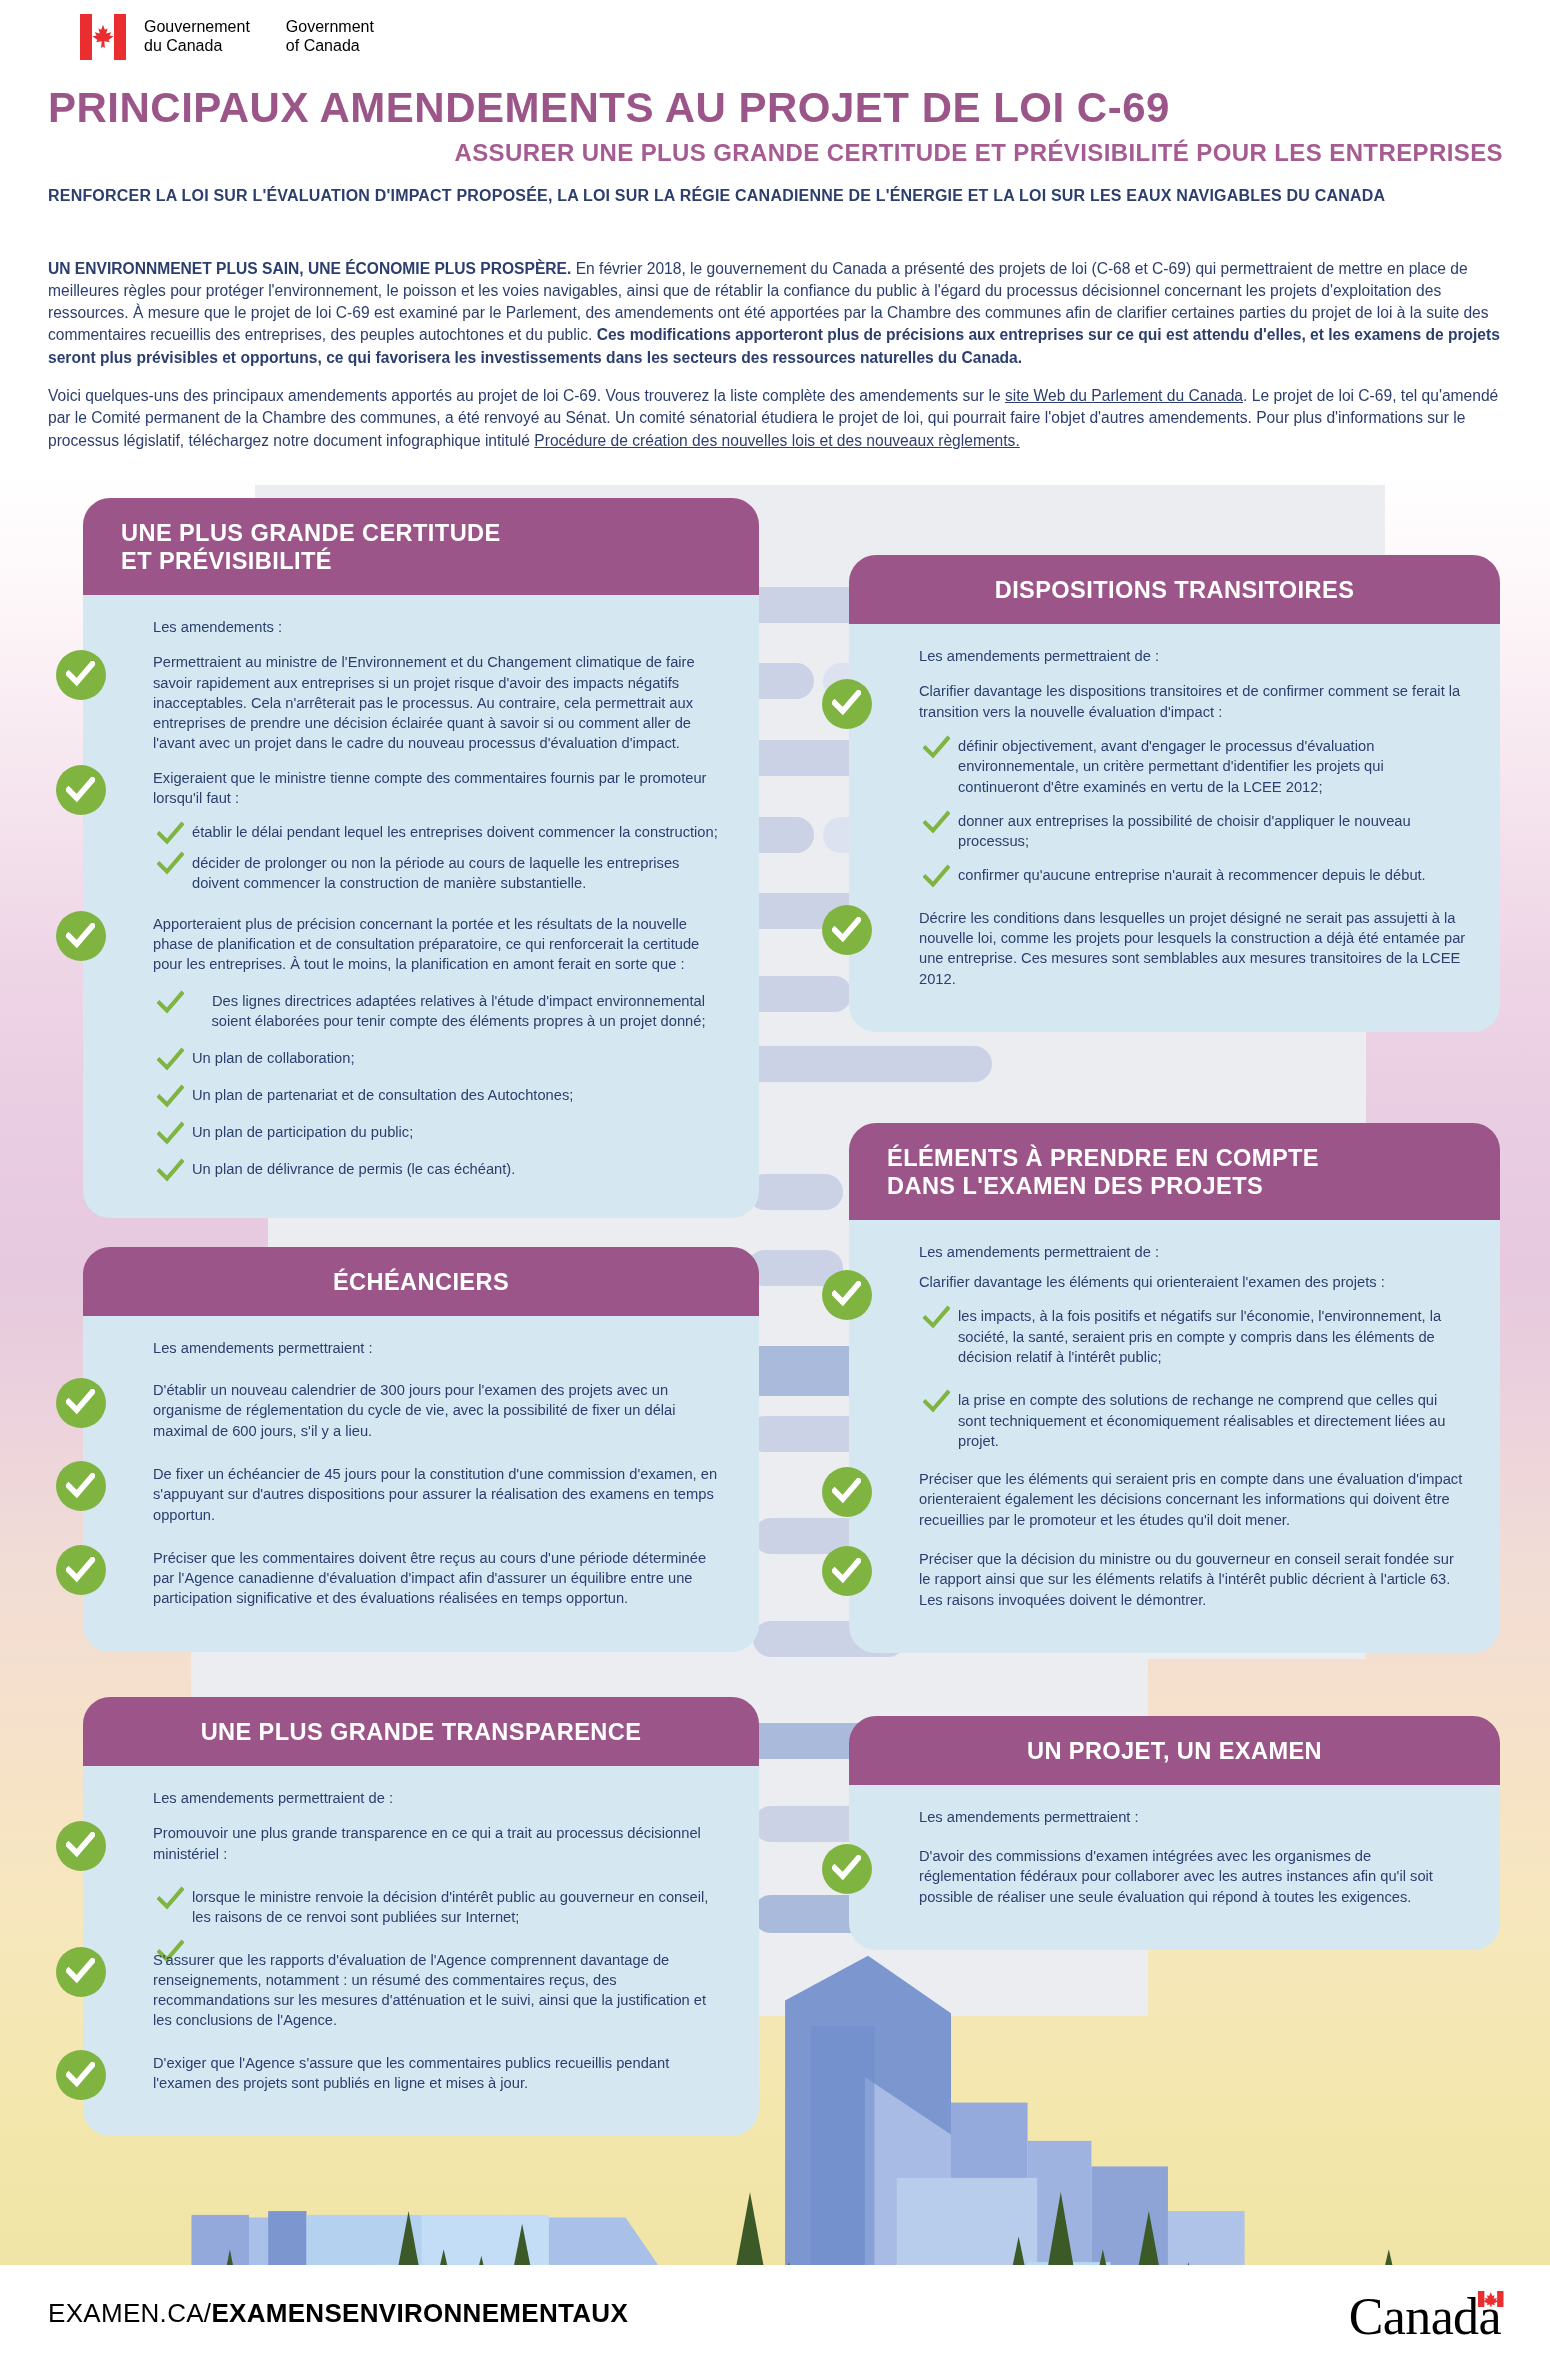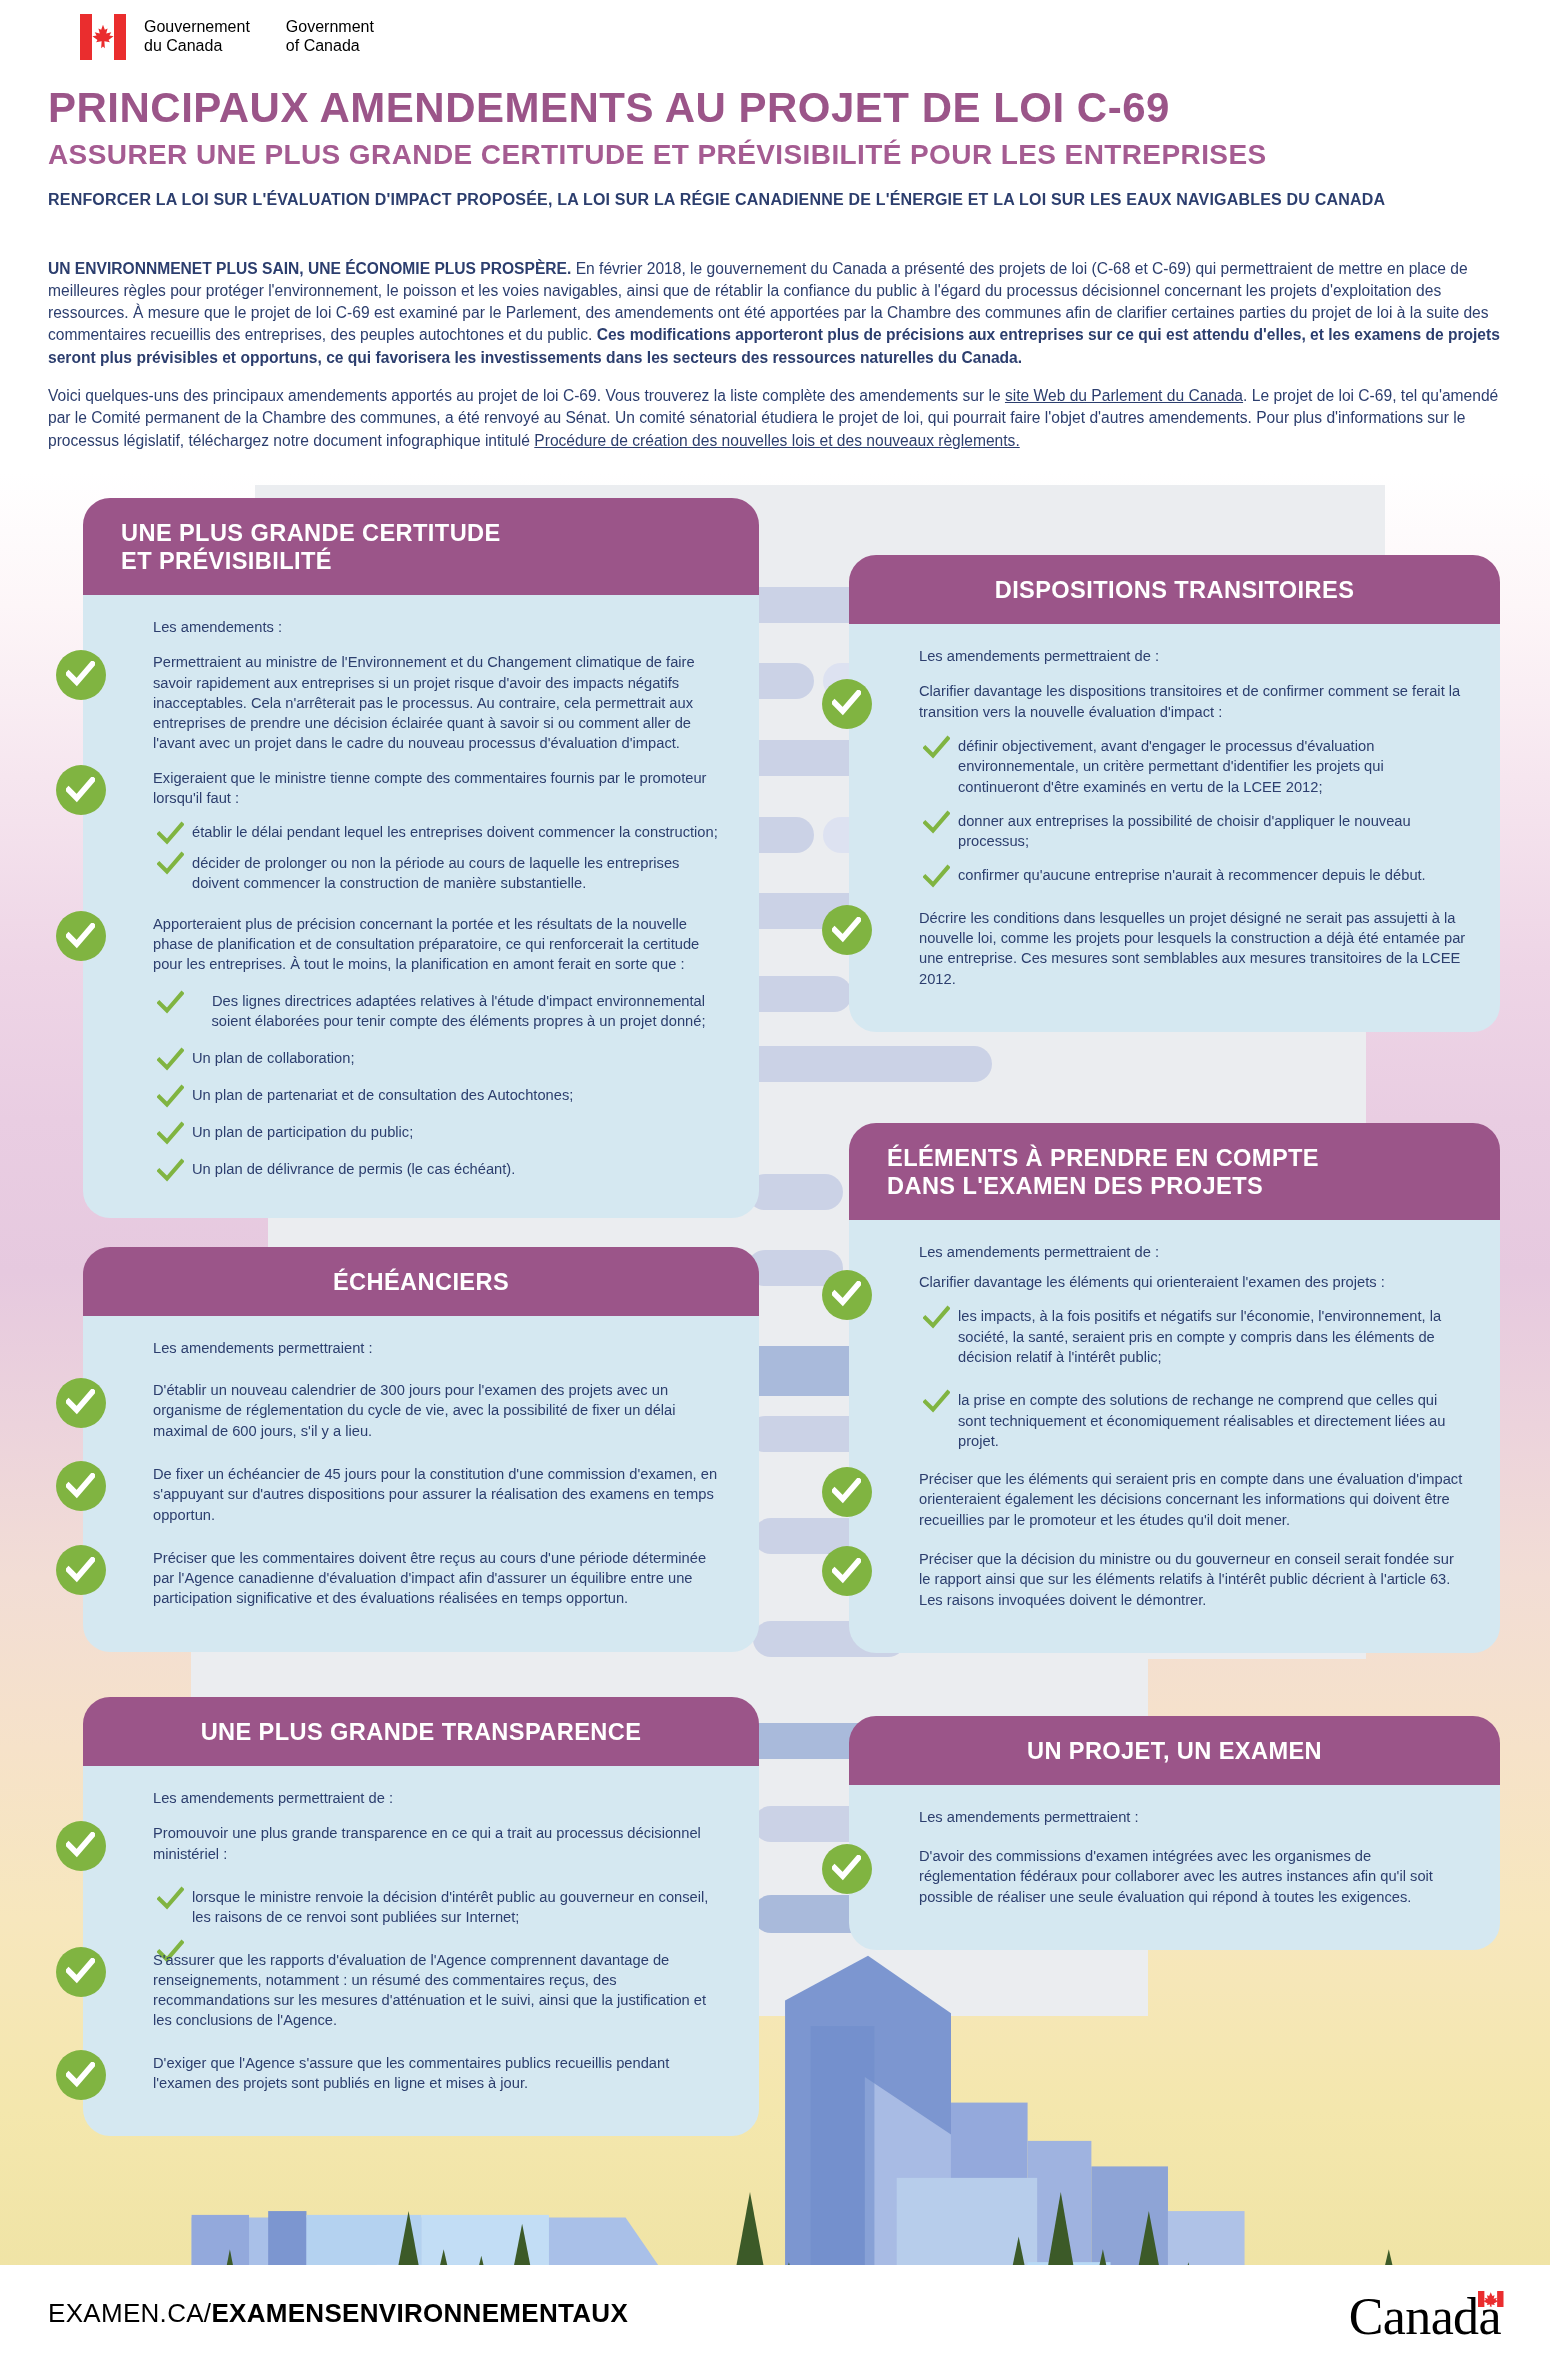--- a/index.html
+++ b/index.html
@@ -25,22 +25,22 @@
   .goc-text div span { display:block; white-space:nowrap; }
 
   
   .title-wrap { position:absolute; left:48px; top:86px; width:1455px; z-index:50; }
   h1.main-title {
     font-family:"Liberation Sans", sans-serif;
     font-size:42px; font-weight:bold; letter-spacing:0.5px;
     color:#9B5589; text-transform:uppercase; line-height:1.05;
   }
   h2.sub-title {
-    font-size:28px; font-weight:bold; letter-spacing:0.4px;
-    color:#A55C92; text-transform:uppercase; margin-top:10.2px; line-height:1.1;
+    font-size:24px; font-weight:bold; letter-spacing:0.4px;
+    color:#A55C92; text-transform:uppercase; margin-top:10.2px; line-height:1.1;text-align:right;
   }
   h3.sub-sub-title {
     font-size:16px; font-weight:bold; letter-spacing:0.2px;
     color:#2C3E6E; text-transform:uppercase; margin-top:19px; line-height:1.2;
   }
 
   .intro { position:absolute; left:48px; top:258px; width:1461px; z-index:50;
            color:#2C3E6E; font-size:15.6px; line-height:1.42; }
   .intro p { margin-bottom:16.6px; }
   .intro b { font-weight:bold; }

